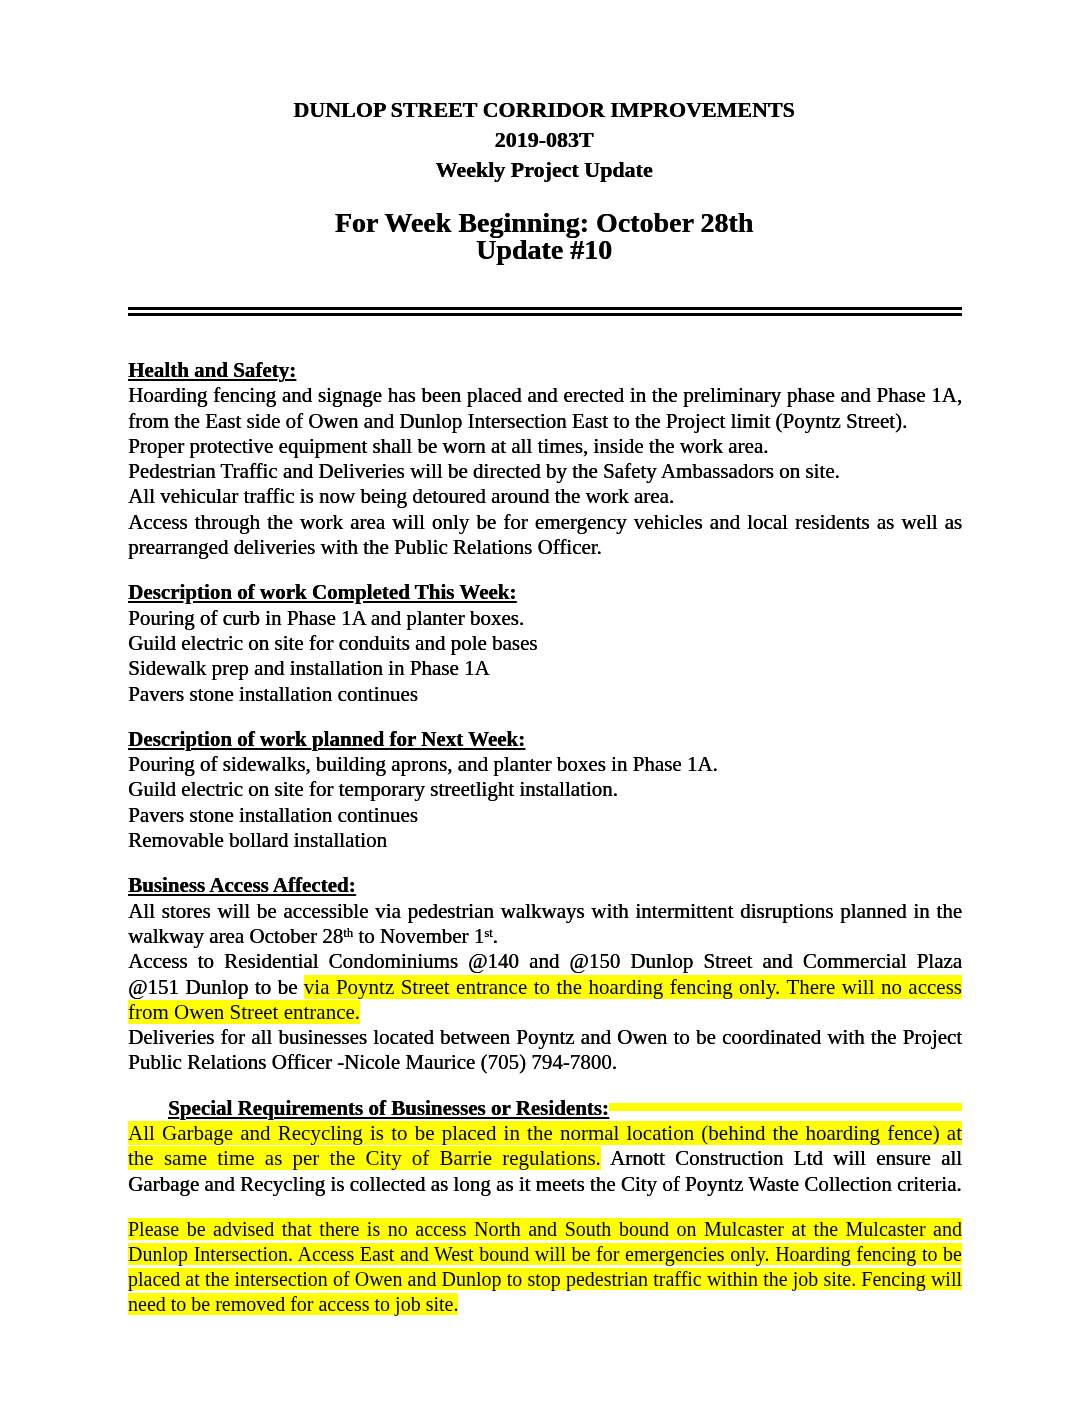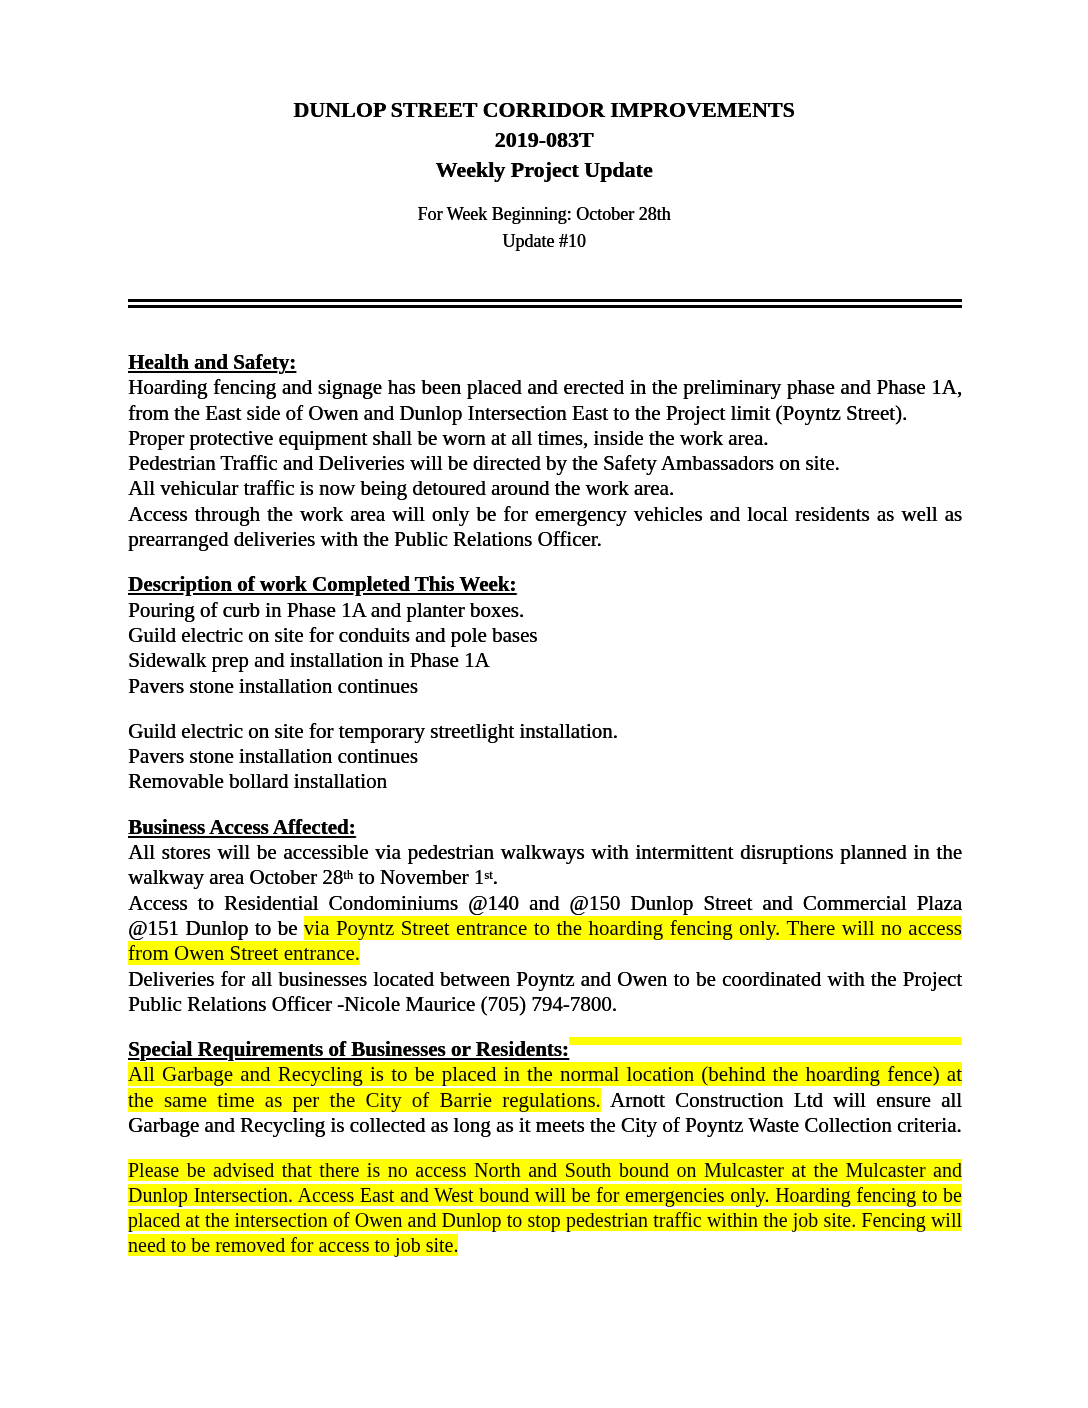--- a/index.html
+++ b/index.html
@@ -22,24 +22,24 @@
   }
   .title-block {
     margin: 95px 0 0 0;
     text-align: center;
     font-weight: bold;
     font-size: 22px;
     line-height: 30px;
     text-shadow: 0.4px 0 currentColor;
   }
   .subtitle-block {
-    margin-top: 16px;
+    margin-top: 24px;
     text-align: center;
-    font-weight: normal;
-    font-size: 18px;
+    font-weight: bold;
+    font-size: 28px;
     line-height: 27px;
     text-shadow: 0.4px 0 currentColor;
   }
   .rule {
     margin: 44px auto 0 128px;
     width: 834px;
     height: 3px;
     border-top: 3px solid #000;
     border-bottom: 3px solid #000;
   }
@@ -78,21 +78,22 @@
   }
   sup.ord {
     font-size: 0.6em;
     line-height: 0;
     position: relative;
     top: -0.45em;
     vertical-align: baseline;
   }
   .hrow {
     display: flex;
-    align-items: flex-start;
+    align-items: center;
+    margin-left: 40px;
   }
   .hl-tail {
     flex: 1 1 auto;
     height: 8px;
     margin-bottom: 2px;
     background: var(--hl, #ffff00);
   }
   .hl-tail.thin {
     height: 5px;
     margin-bottom: 3px;
@@ -137,20 +138,22 @@
 
     <section>
       <h2 class="heading">Description of work Completed This Week:</h2>
       <p class="para">Pouring of curb in Phase 1A and planter boxes.</p>
       <p class="para">Guild electric on site for conduits and pole bases</p>
       <p class="para">Sidewalk prep and installation in Phase 1A</p>
       <p class="para">Pavers stone installation continues</p>
     </section>
 
     <section>
+      <h2 class="heading">Description of work planned for Next Week:</h2>
+      <p class="para">Pouring of sidewalks, building aprons, and planter boxes in Phase 1A.</p>
       <p class="para">Guild electric on site for temporary streetlight installation.</p>
       <p class="para">Pavers stone installation continues</p>
       <p class="para">Removable bollard installation</p>
     </section>
 
     <section>
       <h2 class="heading">Business Access Affected:</h2>
       <p class="para justify"><span>All stores will be accessible via pedestrian walkways with intermittent disruptions planned in the walkway area October 28</span><sup class="ord">th</sup><span> to November 1</span><sup class="ord">st</sup><span>.</span></p>
       <p class="para justify"><span>Access to Residential Condominiums @140 and @150 Dunlop Street and Commercial Plaza @151 Dunlop to be </span><span class="hl">via Poyntz Street entrance to the hoarding fencing only. There will no access from Owen Street entrance.</span></p>
       <p class="para justify">Deliveries for all businesses located between Poyntz and Owen to be coordinated with the Project Public Relations Officer -Nicole Maurice (705) 794-7800.</p>

